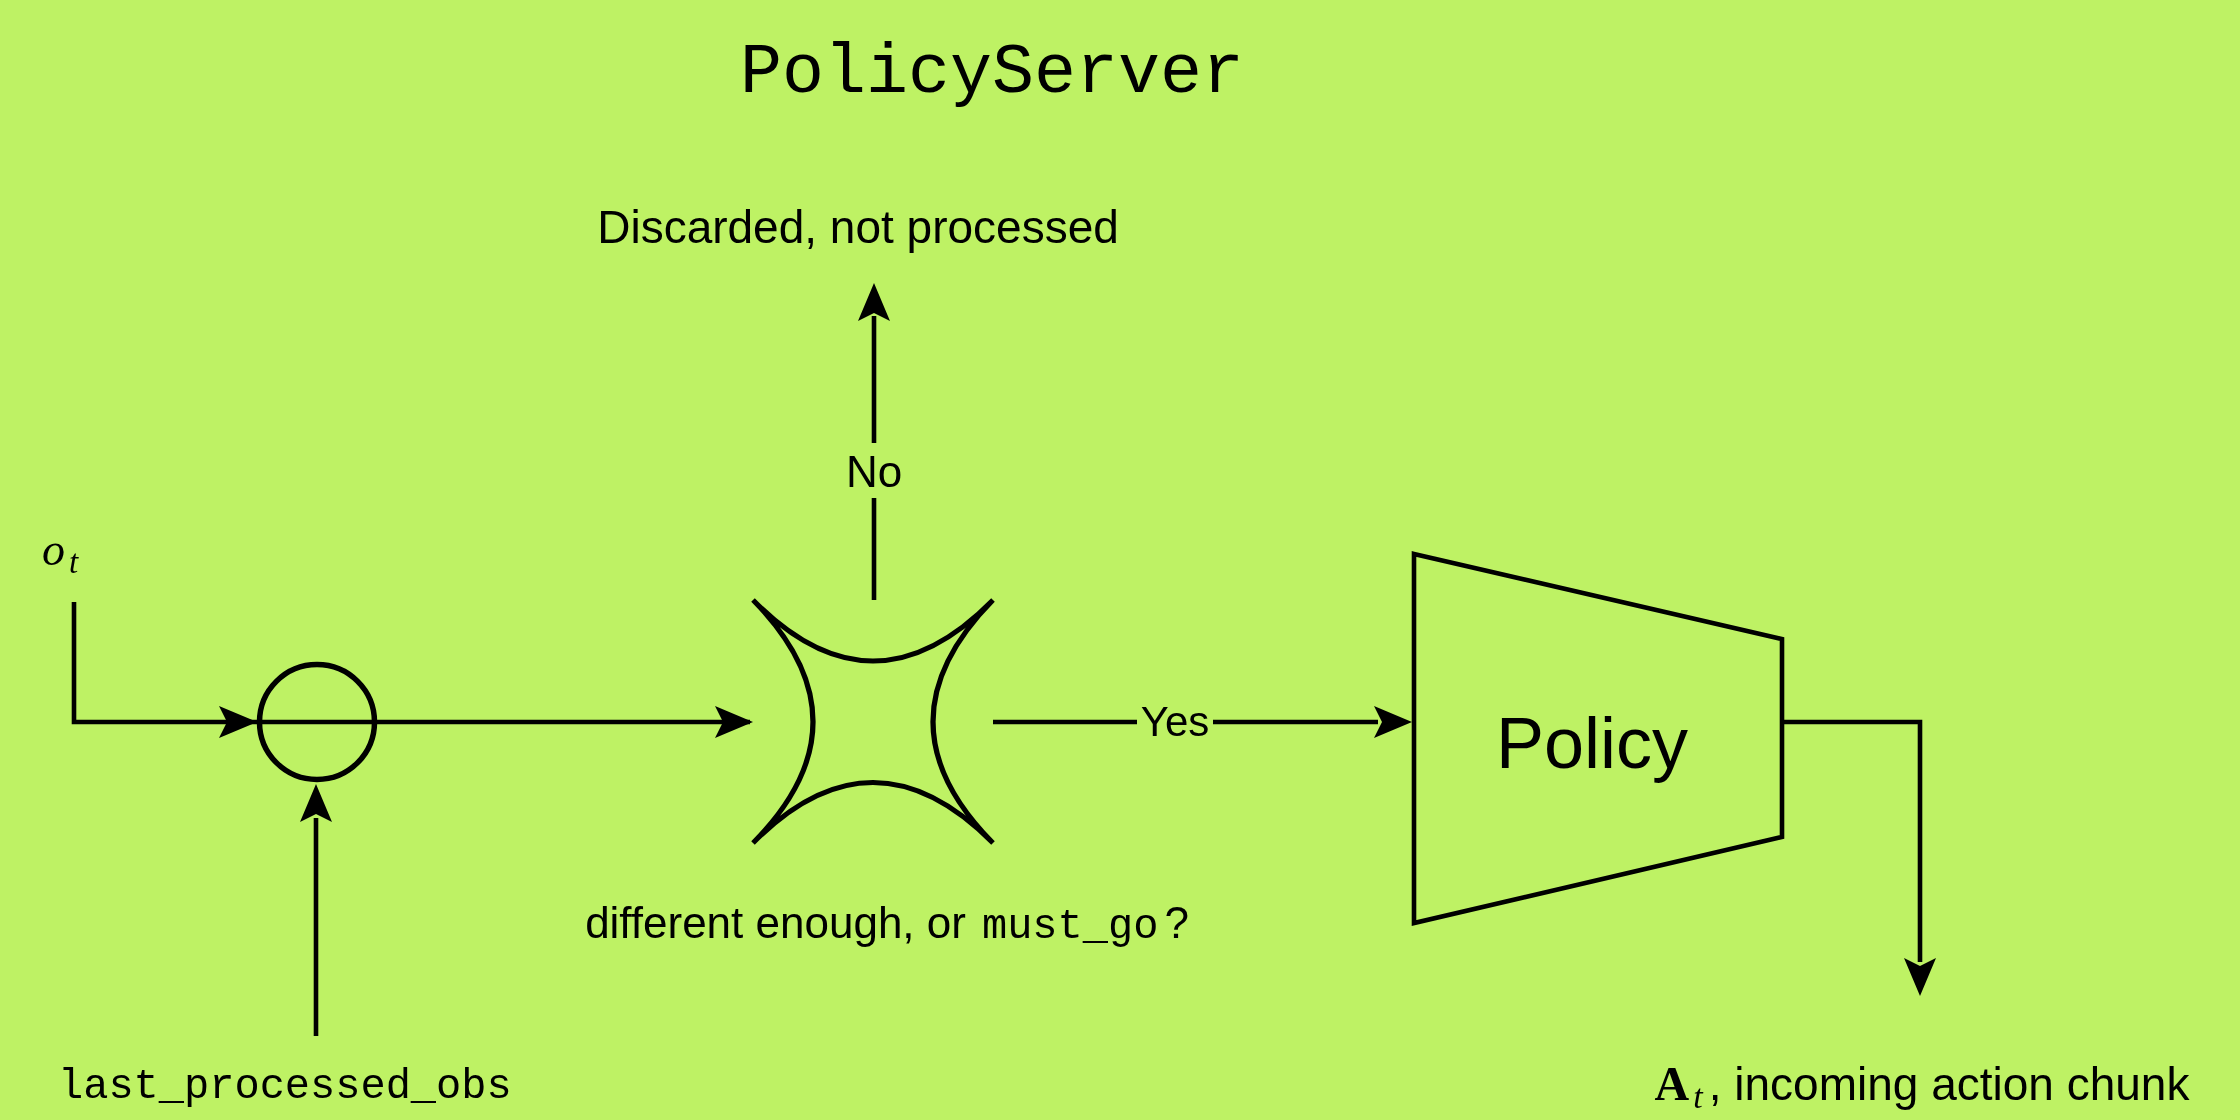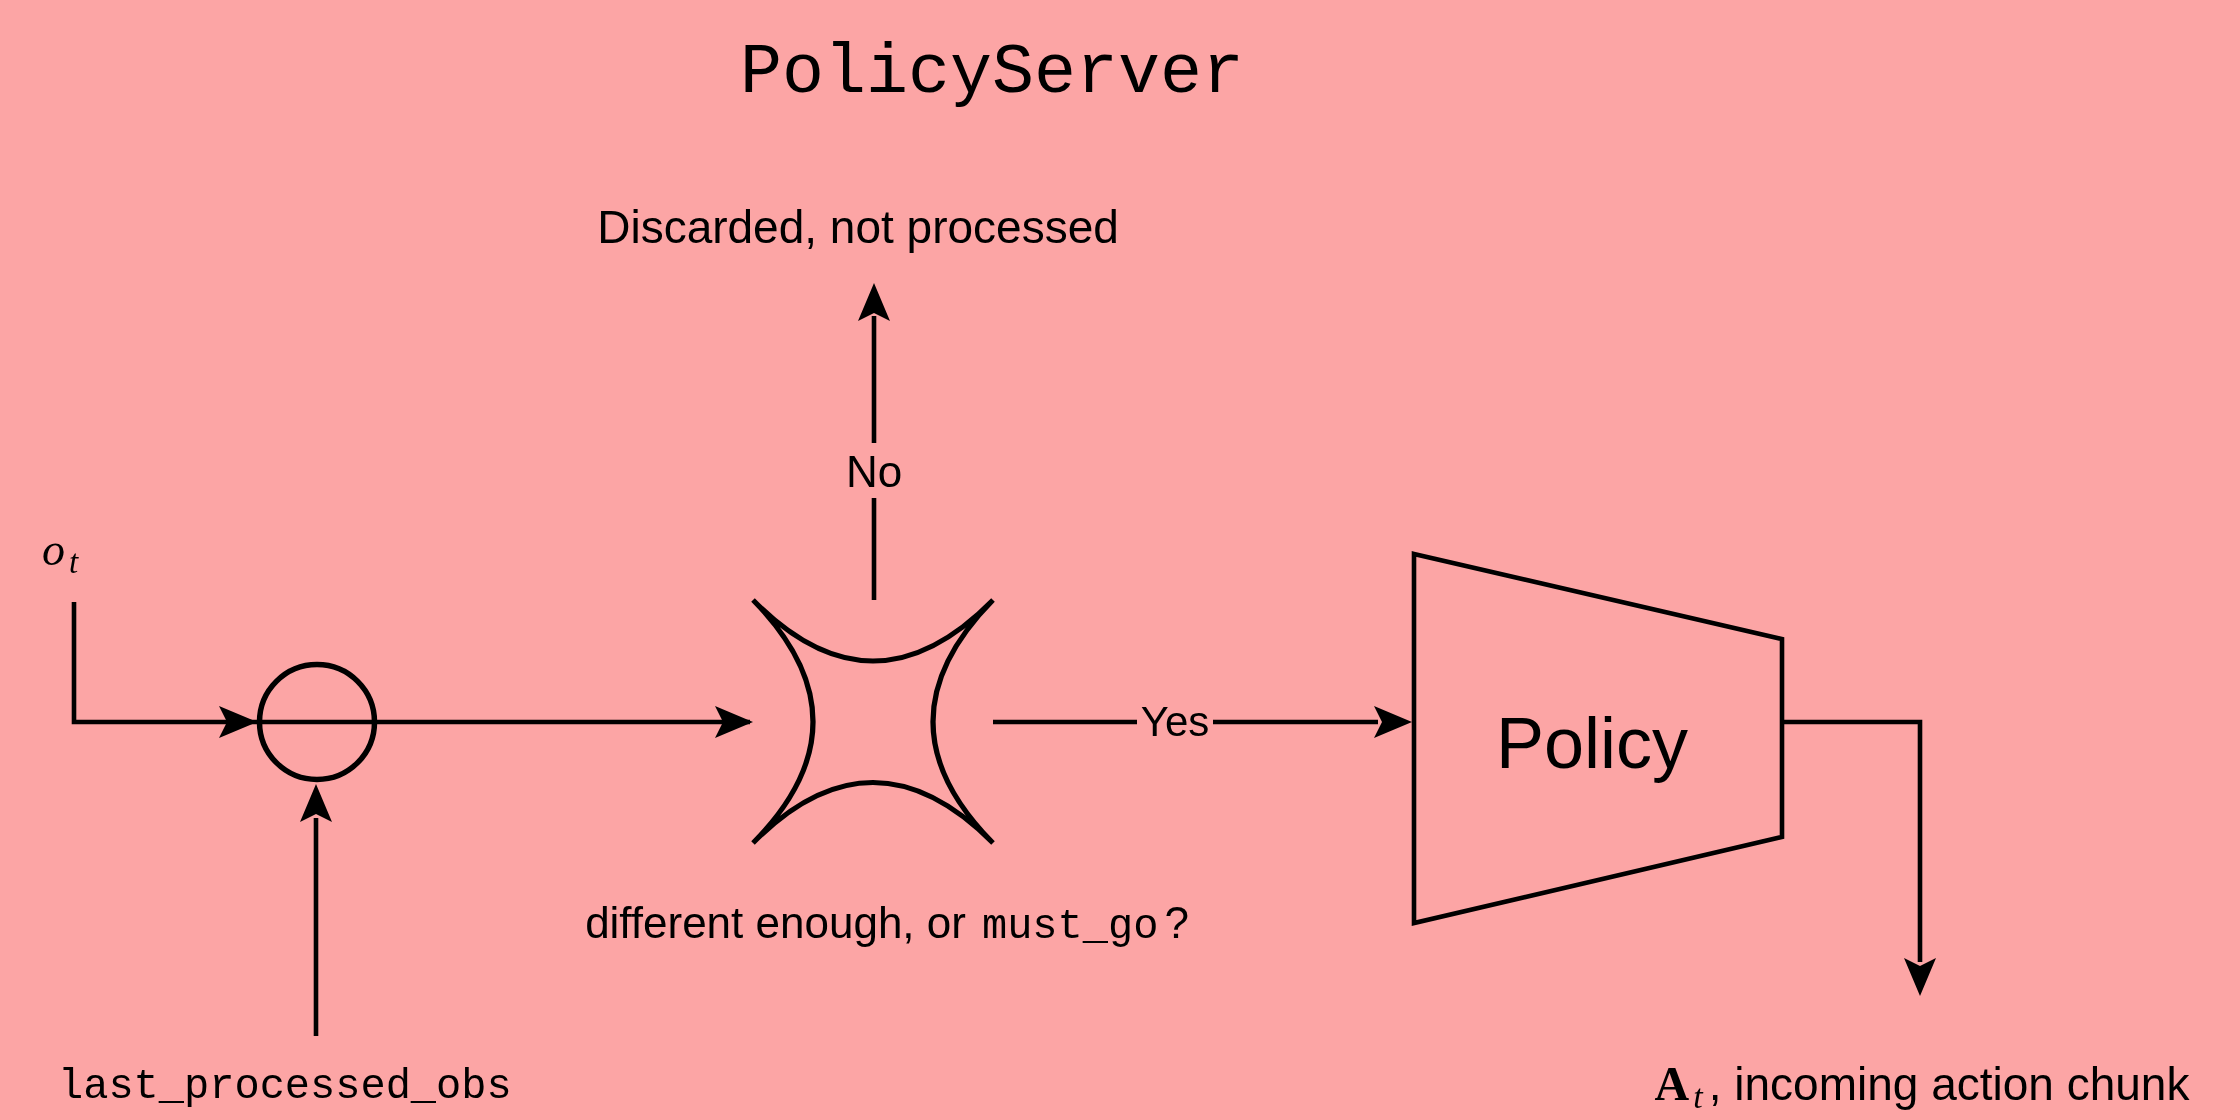--- a/index.html
+++ b/index.html
@@ -1,20 +1,20 @@
 <!DOCTYPE html>
 <html><head>
 <meta charset="utf-8">
 <style>
   html, body { margin: 0; padding: 0; background: #ffffff; }
   .canvas {
     position: relative;
     width: 2240px;
     height: 1120px;
-    background: #fca5a5;
+    background: #bef264;
     overflow: hidden;
   }
   svg { display: block; }
   .stroke {
     stroke: #000000;
     fill: none;
     stroke-linecap: butt;
     stroke-linejoin: miter;
   }
   .shaft   { stroke-width: 4.6; }

